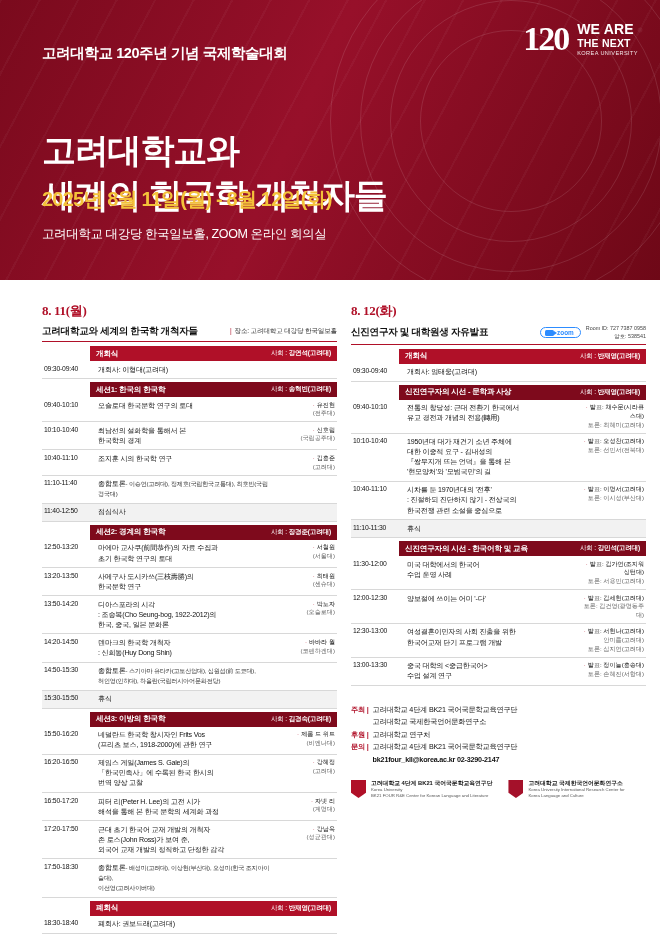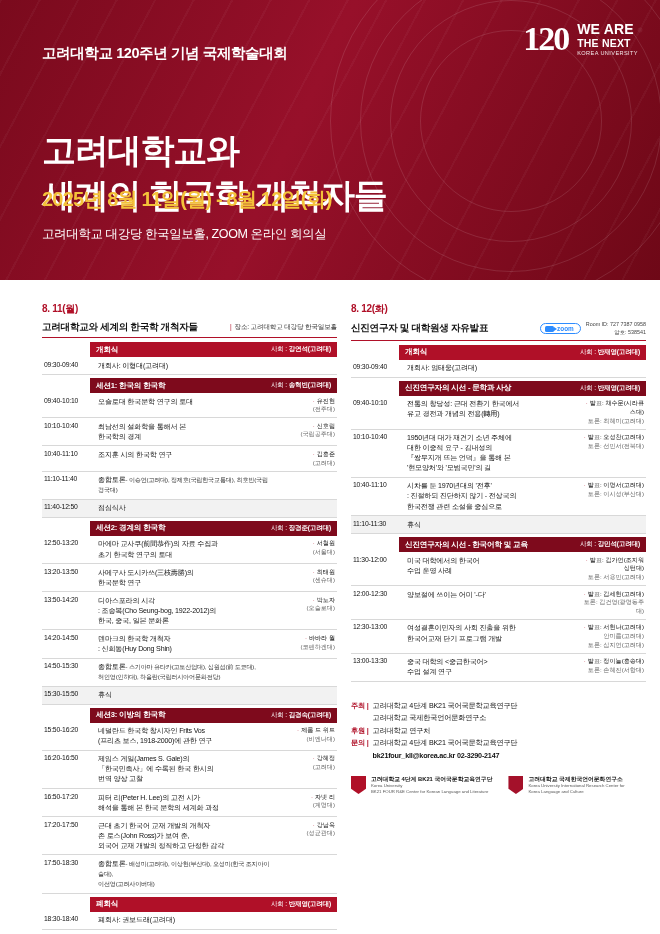--- a/index.html
+++ b/index.html
@@ -60,21 +60,21 @@
     position:absolute;left:42px;top:226px;color:#ffffff;font-size:12.5px;letter-spacing:-.4px;
   }
 
   
   .sheet{position:absolute;left:0;top:280px;width:660px;height:654px;background:#fff;}
   .col{position:absolute;top:0;width:295px;}
   .col-left{left:42px;}
   .col-right{left:351px;}
 
   .day{
-    color:#b01028;font-size:10px;font-weight:bold;margin:22px 0 5px 0;letter-spacing:-.3px;
+    color:#b01028;font-size:13px;font-weight:bold;margin:22px 0 5px 0;letter-spacing:-.3px;font-family:Liberation Serif, serif;
   }
   .sect-head{
     display:flex;align-items:center;justify-content:space-between;
     border-bottom:1.6px solid #b01028;padding-bottom:3px;margin-bottom:4px;
   }
   .sect-head .t{font-size:9.6px;font-weight:bold;color:#111;letter-spacing:-.3px;}
   .sect-head .v{font-size:6.6px;color:#333;letter-spacing:-.2px;}
   .sect-head .v .sep{color:#b01028;margin:0 3px;}
   .zoombox{
     display:inline-flex;align-items:center;gap:3px;border:1px solid #2d8cff;border-radius:9px;

